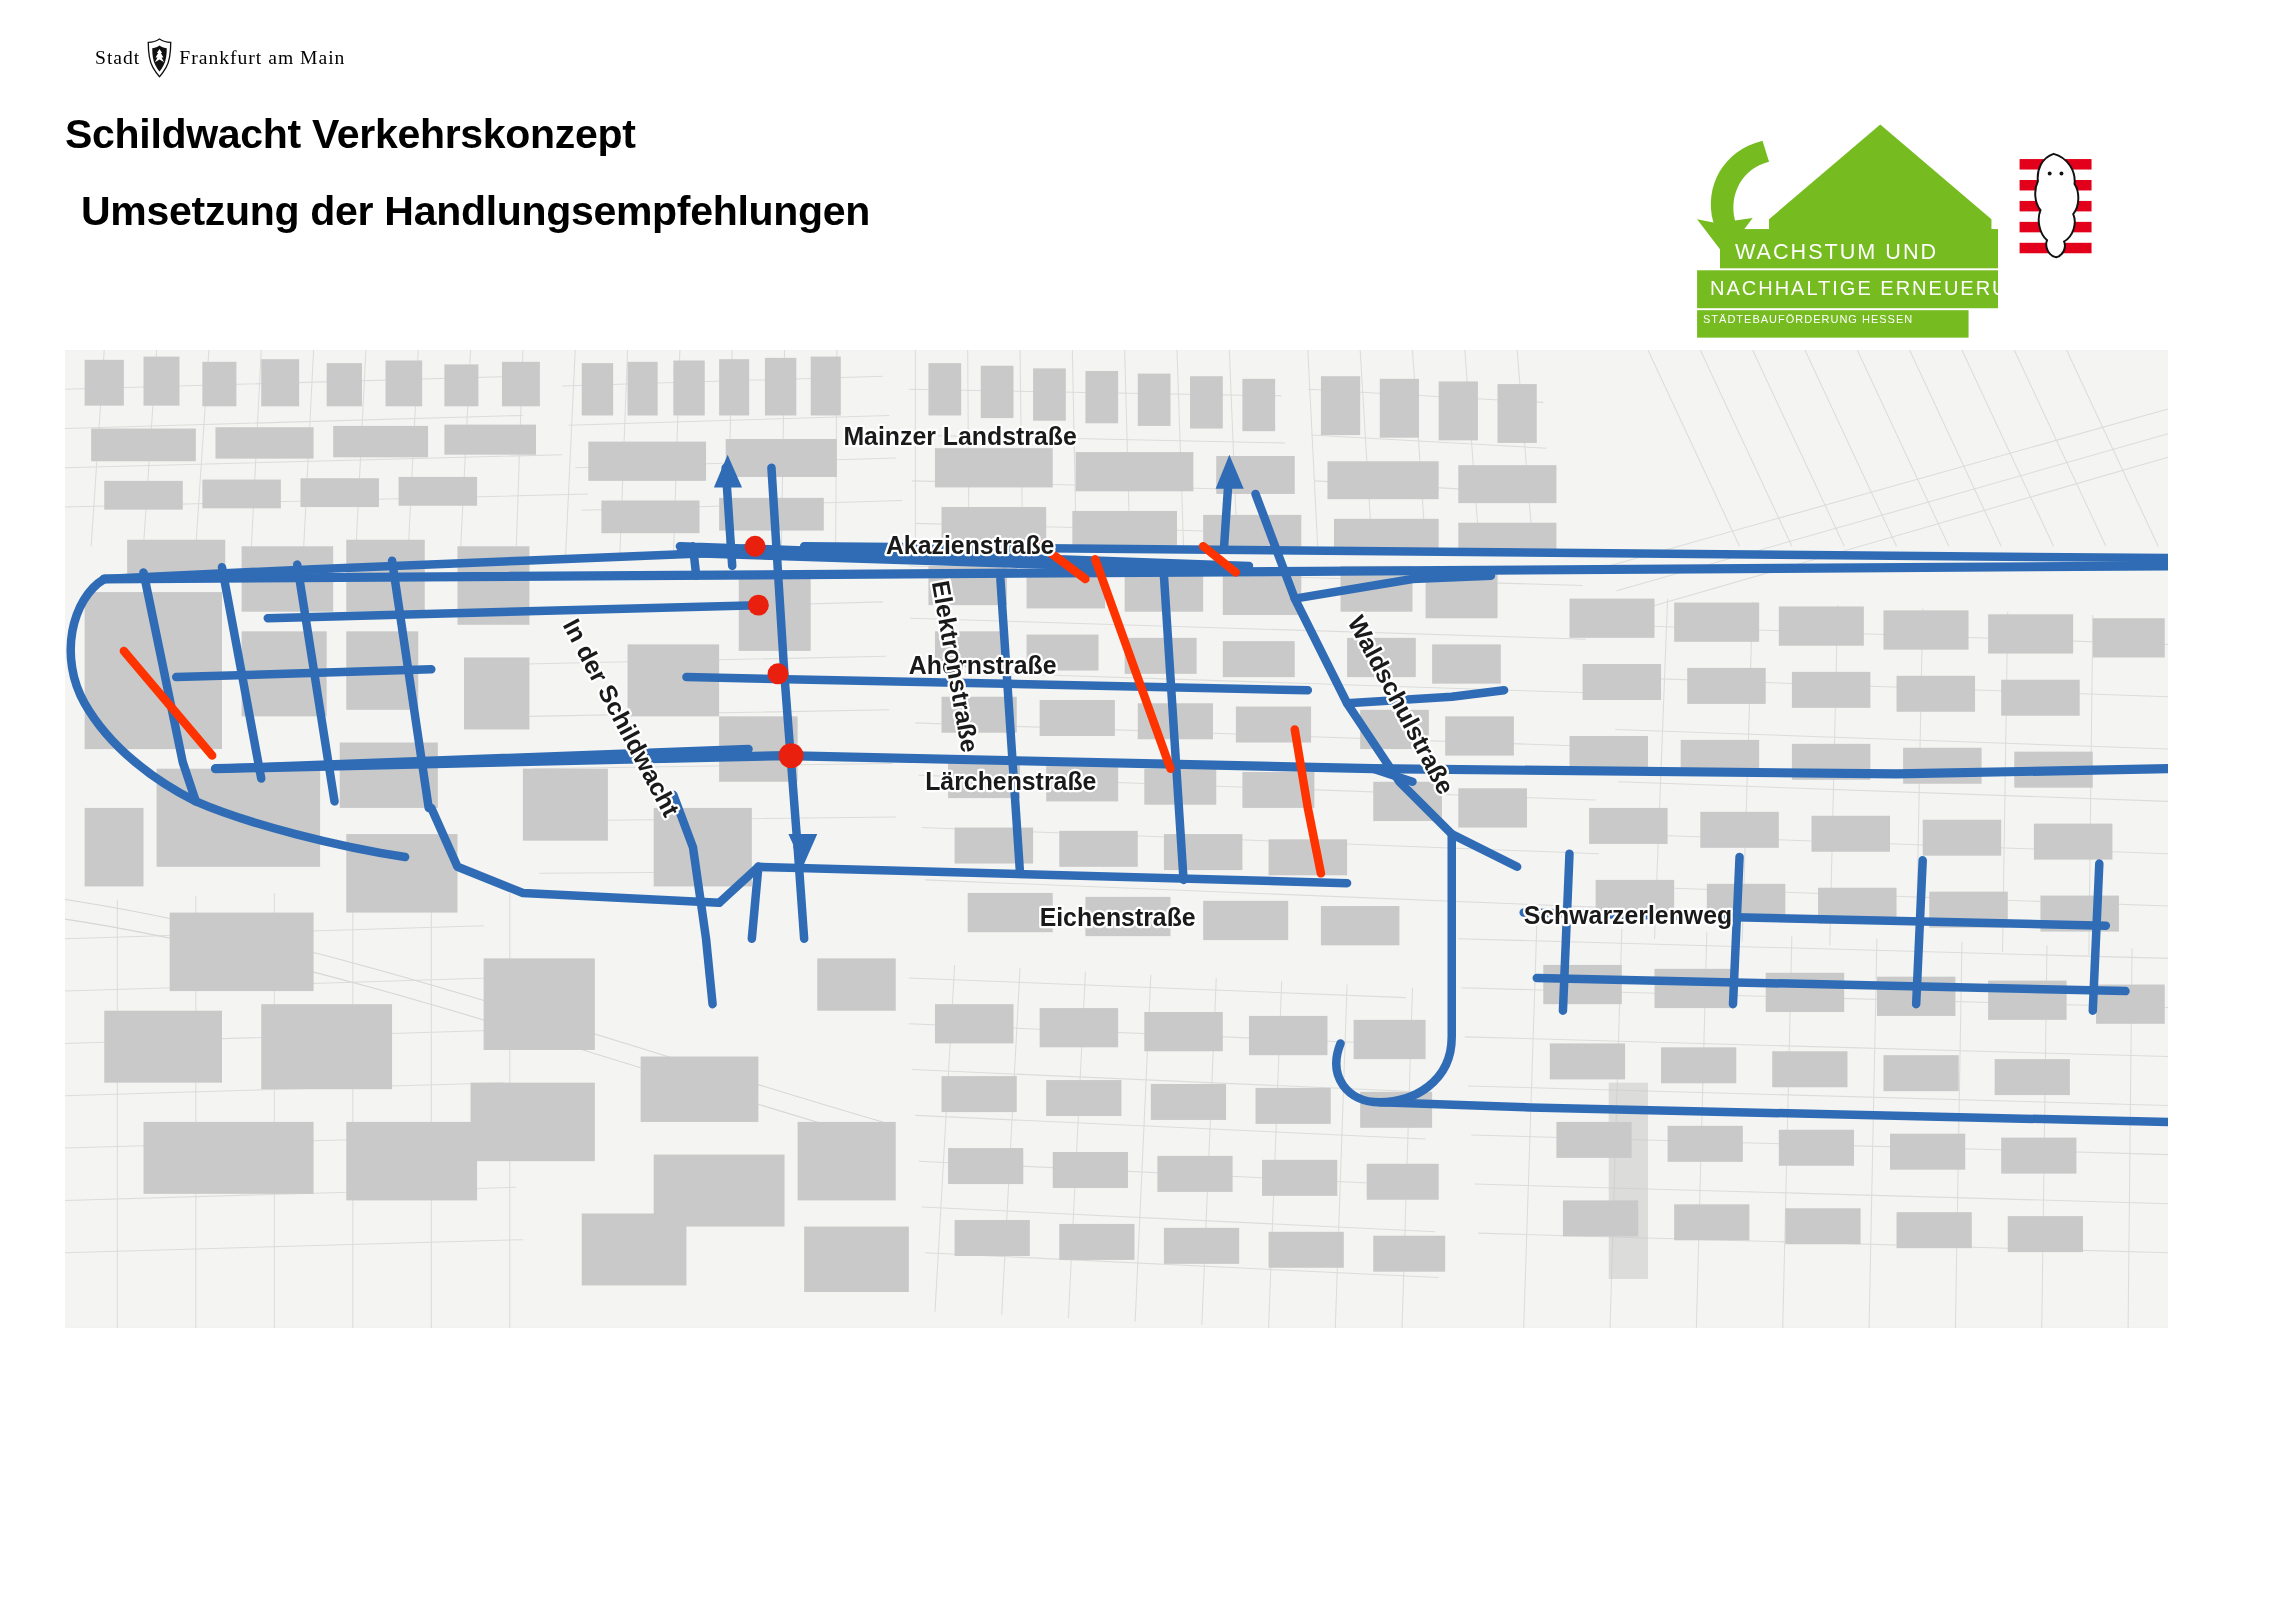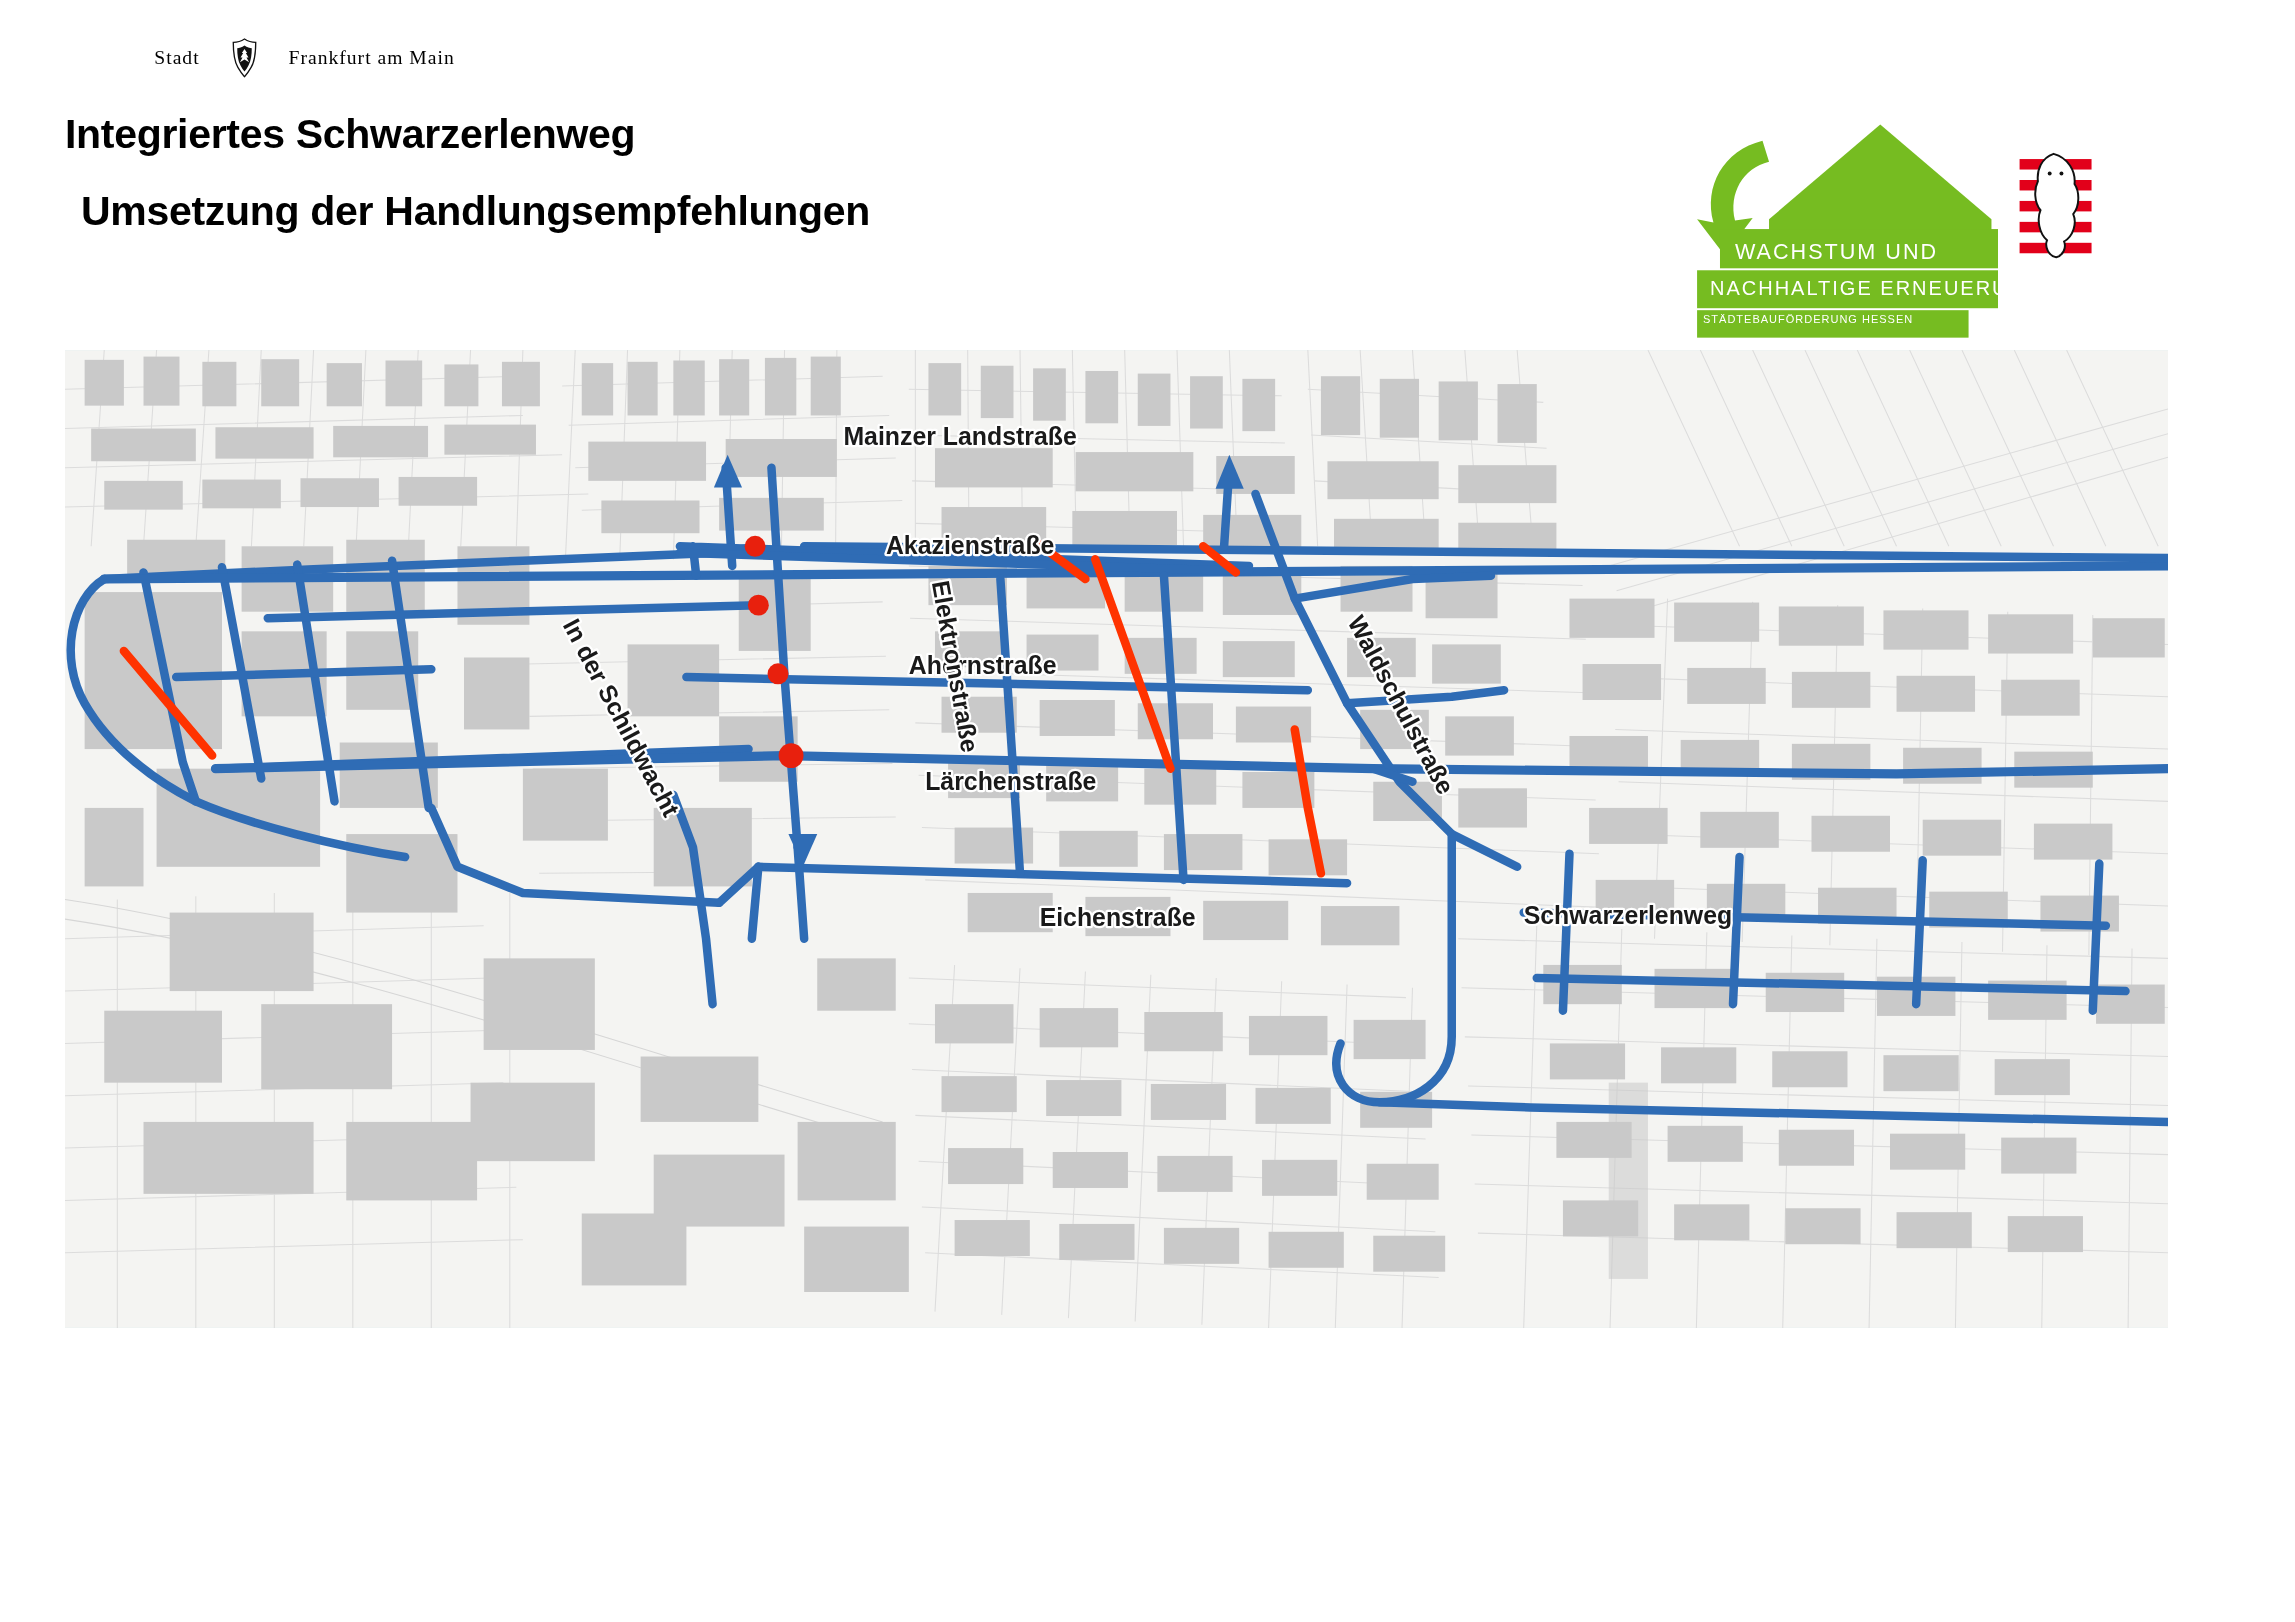--- a/index.html
+++ b/index.html
@@ -17,22 +17,21 @@
 
   
   #city-logo {
     position: absolute;
     left: 95px;
     top: 34px;
     width: 419px;
     height: 47px;
     display: flex;
     align-items: center;
-    gap: 26px;
-    justify-content: center;
+    gap: 1px;
   }
   #city-logo .eagle {
     width: 37px;
     height: 41px;
     flex: 0 0 auto;
   }
   #city-logo .wordmark-left,
   #city-logo .wordmark-right {
     font-family: "Liberation Serif", serif;
     font-size: 19.6px;
@@ -138,21 +137,21 @@
     <svg width="37" height="41" viewBox="0 0 56 62">
       <path d="M28 3 C22 7 16 8 11 8 C11 22 12 36 18 46 C22 53 25 57 28 60 C31 57 34 53 38 46 C44 36 45 22 45 8 C40 8 34 7 28 3 Z" fill="#ffffff" stroke="#111" stroke-width="2"></path>
       <path d="M28 13 C24 16 20 17 17 17 C17 27 18 36 22 43 C24 47 26 50 28 52 C30 50 32 47 34 43 C38 36 39 27 39 17 C36 17 32 16 28 13 Z" fill="#111"></path>
       <path d="M28 18 L24 24 L26 24 L22 31 L25 31 L21 38 L28 34 L35 38 L31 31 L34 31 L30 24 L32 24 Z" fill="#ffffff"></path>
     </svg>
   </span>
   <span class="wordmark-right">Frankfurt am Main</span>
 </div>
 
 <div id="title-block">
-  <h1 id="title-main">Integriertes Schwarzerlenweg</h1>
+  <h1 id="title-main">Schildwacht Verkehrskonzept</h1>
   <h2 id="title-sub2">Umsetzung der Handlungsempfehlungen</h2>
 </div>
 
 <div id="program-logo">
   <svg class="green-badge" viewBox="0 0 720 420">
 
     <path d="M300 5 L470 150 L470 175 L130 175 L130 150 Z" fill="#76bc21"></path>
     <path d="M120 30 C60 45 30 100 45 155 L20 150 L62 205 L105 148 L78 152 C68 110 90 72 130 62 Z" fill="#76bc21"></path>
     <rect x="55" y="165" width="425" height="60" fill="#76bc21"></rect>
     <rect x="20" y="228" width="460" height="58" fill="#76bc21"></rect>

